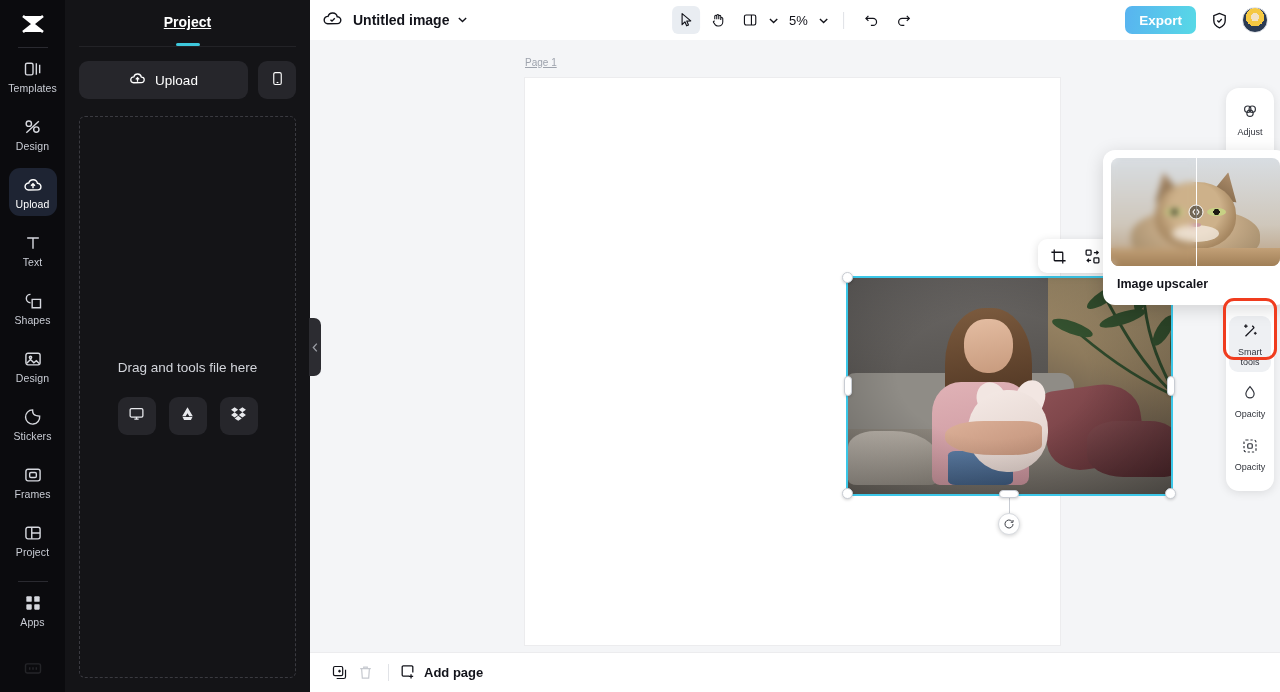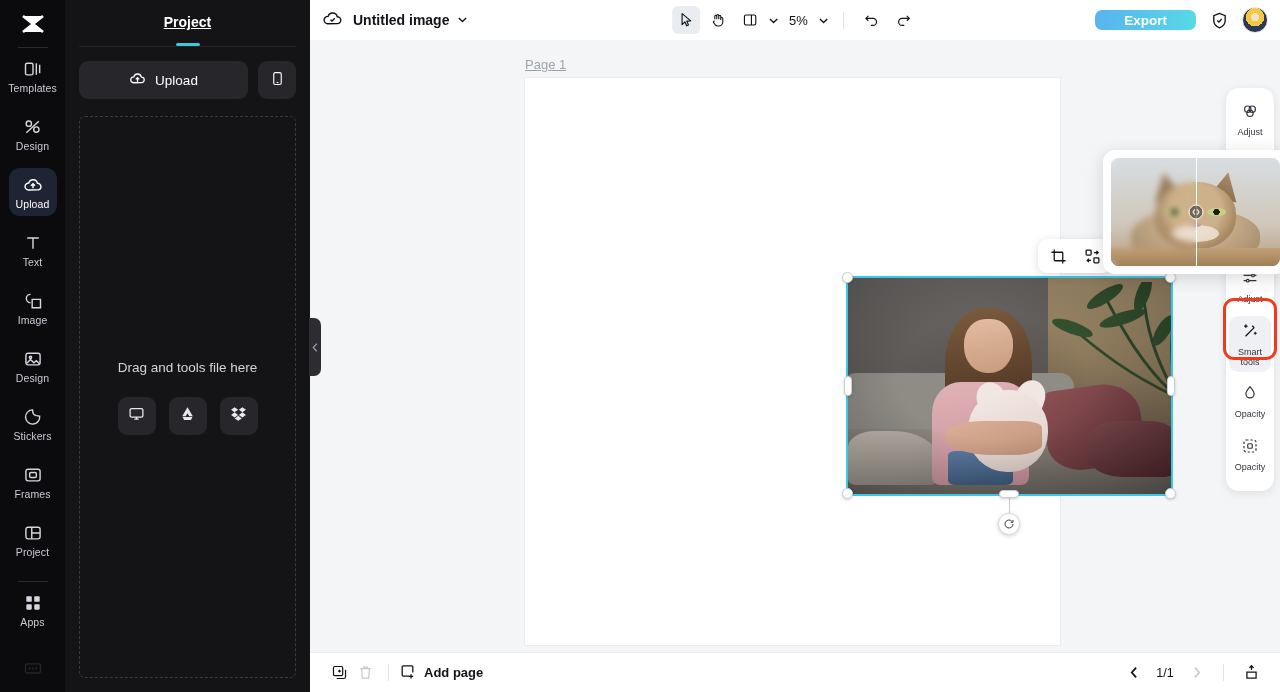--- a/index.html
+++ b/index.html
@@ -86,34 +86,34 @@
   .doc-title { font-size: 14px; color: #12131a; margin-left: 10px; font-weight: bold; }
   .tb-icon { width: 28px; height: 28px; border-radius: 6px; display:flex;
     align-items:center; justify-content:center; cursor:pointer; }
   .tb-icon.sel { background: #e9edf2; }
   .center-tools { position: absolute; left: 50%; transform: translateX(-50%);
     display: flex; align-items: center; gap: 4px; }
   .zoom-val { font-size: 13px; color: #12131a; margin-left: 6px; }
   .vsep { width: 1px; height: 17px; background: #dfe1e6; margin: 0 10px; }
   .right-tools { margin-left: auto; display: flex; align-items: center; gap: 9px; }
   .export-btn {
-    height: 20px; padding: 0 29px; border-radius: 7px; color: #fff;
+    height: 28px; padding: 0 14px; border-radius: 7px; color: #fff;
     font-size: 13.5px; font-weight: bold; display: flex; align-items: center;
     background: linear-gradient(100deg, #58b3f0 0%, #57d9e6 100%); cursor: pointer;
   }
   .avatar {
     width: 26px; height: 26px; border-radius: 50%; overflow: hidden; cursor: pointer;
     background: radial-gradient(circle at 50% 38%, #f2e2c5 0 22%, #f5c842 22% 48%, #2b3a52 48% 100%);
     border: 1px solid #e4e6ea;
   }
 
   
   .canvas-area { position: absolute; top: 40px; left: 0; right: 0; bottom: 40px;
     background: #f4f5f7; overflow: hidden; }
-  .page-label { position: absolute; left: 215px; top: 17px; font-size: 13px; color: #9ea3ad; text-decoration: underline; }
+  .page-label { position: absolute; left: 215px; top: 17px; font-size: 10px; color: #9ea3ad; text-decoration: underline; }
   .page {
     position: absolute; left: 215px; top: 38px; width: 535px; height: 567px;
     background: #fff; box-shadow: 0 0 0 1px #ececee;
   }
   .photo {
     position: absolute; left: 323px; top: 200px; width: 323px; height: 216px;
     overflow: hidden; outline: 2px solid #3cc7e8;
   }
   .photo-img { position: absolute; inset: 0; }
 
@@ -304,21 +304,21 @@
       <span class="lbl">Text</span>
     </div>
 
     <div class="rail-item">
       <span class="ico">
         <svg width="20" height="20" viewBox="0 0 24 24" fill="none" stroke="#d6d8de" stroke-width="1.7">
             <path d="M9 4a5 5 0 1 0 0 10"></path>
             <path d="M11 10h10v10H11z"></path>
           </svg>
       </span>
-      <span class="lbl">Image</span>
+      <span class="lbl">Shapes</span>
     </div>
 
     <div class="rail-item">
       <span class="ico">
         <svg width="20" height="20" viewBox="0 0 24 24" fill="none" stroke="#d6d8de" stroke-width="1.7">
             <rect x="3.5" y="5" width="17" height="14" rx="2.5"></rect>
             <circle cx="9" cy="10" r="1.4"></circle>
             <path d="M4.5 17l4.5-4.5 4 4 3-2.5 3.5 3.5"></path>
           </svg>
       </span>
@@ -608,20 +608,21 @@
           </div>
           <div class="cat-table"></div>
           <div class="cat-blurL" style="background:inherit;backdrop-filter:blur(2px)"></div>
           <div class="cat-split"></div>
           <div class="cat-knob">
             <svg width="9" height="9" viewBox="0 0 12 12" fill="none" stroke="#fff" stroke-width="1.4">
                 <path d="M4.5 2.5 2 6l2.5 3.5M7.5 2.5 10 6l-2.5 3.5"></path>
               </svg>
           </div>
         </div>
+        <div class="preview-label">Image upscaler</div>
       </div>
 
       <div class="right-bar">
         <div class="rb-item">
           <span>
             <svg width="18" height="18" viewBox="0 0 24 24" fill="none" stroke="#31343c" stroke-width="1.6">
                 <circle cx="9" cy="9.5" r="4.2"></circle>
                 <circle cx="15" cy="9.5" r="4.2"></circle>
                 <circle cx="12" cy="15" r="4.2"></circle>
               </svg>
@@ -704,36 +705,16 @@
       <span class="bb-sep"></span>
       <div class="add-page">
         <span>
           <svg width="17" height="17" viewBox="0 0 24 24" fill="none" stroke="#12131a" stroke-width="1.8">
               <path d="M19.5 13.5V5.5a1.5 1.5 0 0 0-1.5-1.5H6A1.5 1.5 0 0 0 4.5 5.5V17A1.5 1.5 0 0 0 6 18.5h8.5"></path>
               <path d="M17 16v6M14 19h6"></path>
             </svg>
         </span>
         <span>Add page</span>
       </div>
-      <div class="bb-right">
-        <div class="bb-icon">
-          <svg width="13" height="13" viewBox="0 0 12 12" fill="none" stroke="#12131a" stroke-width="1.6">
-              <path d="M7.5 1.5 3.5 6l4 4.5"></path>
-            </svg>
-        </div>
-        <span class="page-num">1/1</span>
-        <div class="bb-icon">
-          <svg width="13" height="13" viewBox="0 0 12 12" fill="none" stroke="#c6c9cf" stroke-width="1.6">
-              <path d="M4.5 1.5 8.5 6l-4 4.5"></path>
-            </svg>
-        </div>
-        <span class="bb-sep"></span>
-        <div class="bb-icon">
-          <svg width="17" height="17" viewBox="0 0 24 24" fill="none" stroke="#12131a" stroke-width="1.8">
-              <path d="M5.5 11.5h13V20h-13z"></path>
-              <path d="M12 8.5V3M9 5.5 12 2.5l3 3"></path>
-            </svg>
-        </div>
-      </div>
     </div>
 
   </div>
 </div>
 
 </body></html>

